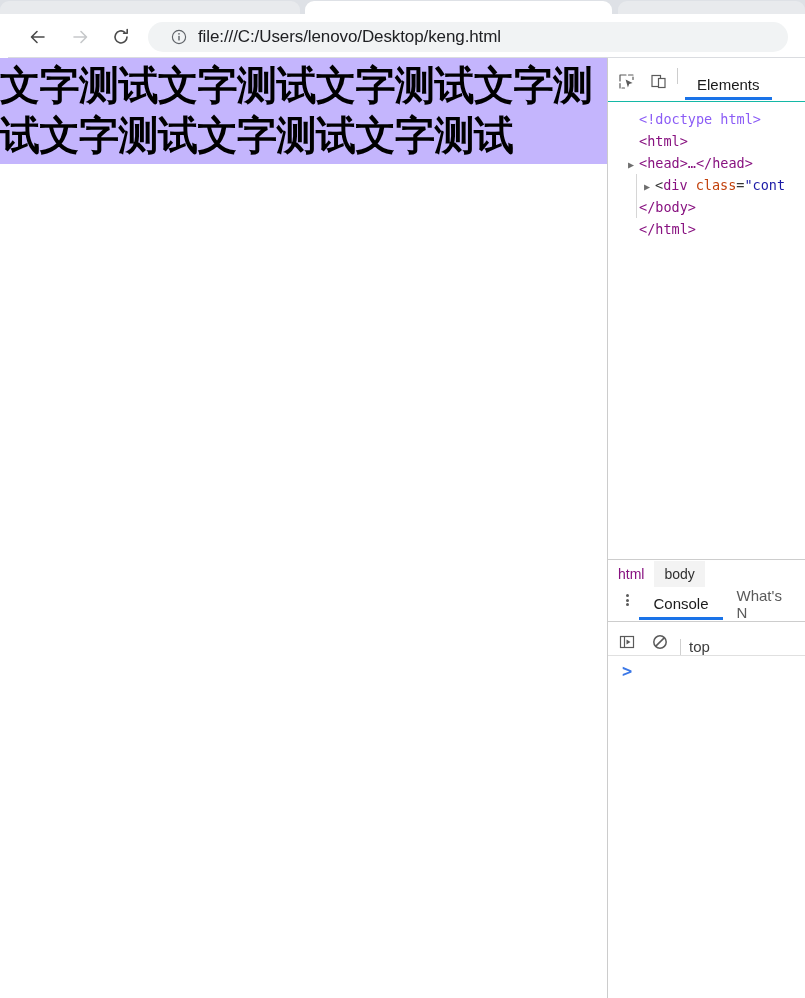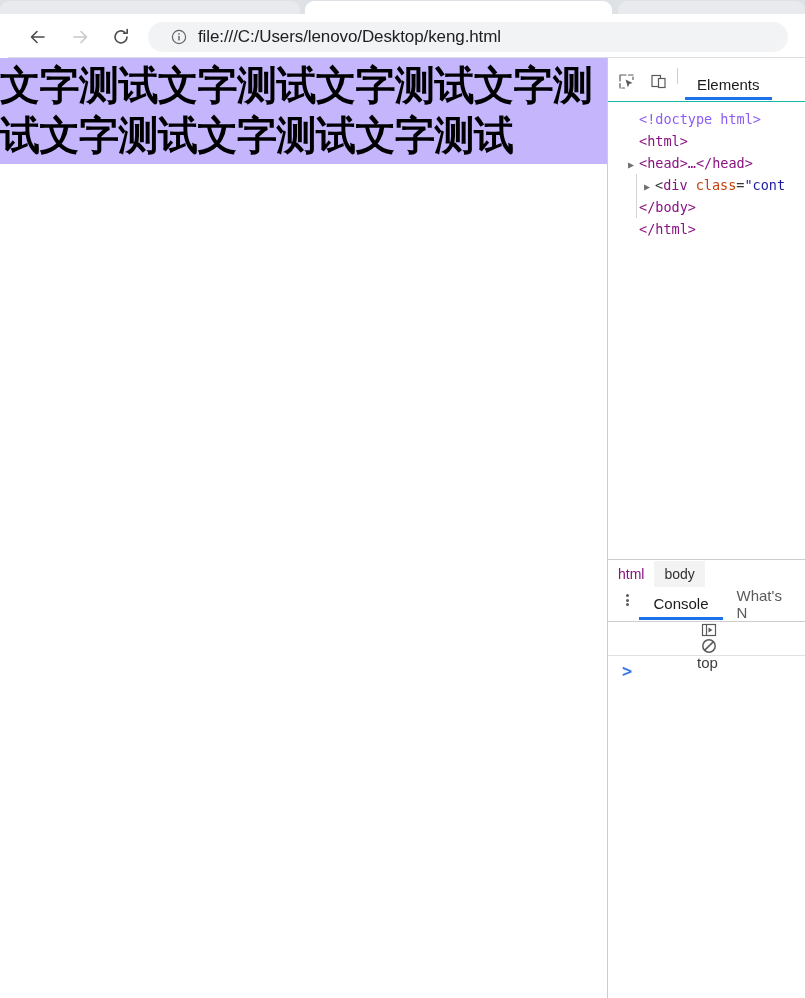--- a/index.html
+++ b/index.html
@@ -280,23 +280,22 @@
   .drawer-tab.active::after {
     content: "";
     position: absolute;
     left: 0; right: 0; bottom: 0;
     height: 3px;
     background: #1a73e8;
   }
   .console-toolbar {
     height: 33px;
     display: flex;
-    align-items: center;
+    align-items: flex-end;
     border-bottom: 1px solid #e0e0e0;
-    flex-direction: column;
   }
   .ctb-icon {
     width: 28px; height: 26px;
     display: flex; align-items: center; justify-content: center;
     margin-left: 5px;
   }
   .ctb-sep {
     width: 1px; height: 16px;
     background: #d0d0d0;
     margin: 0 6px 0 6px;

